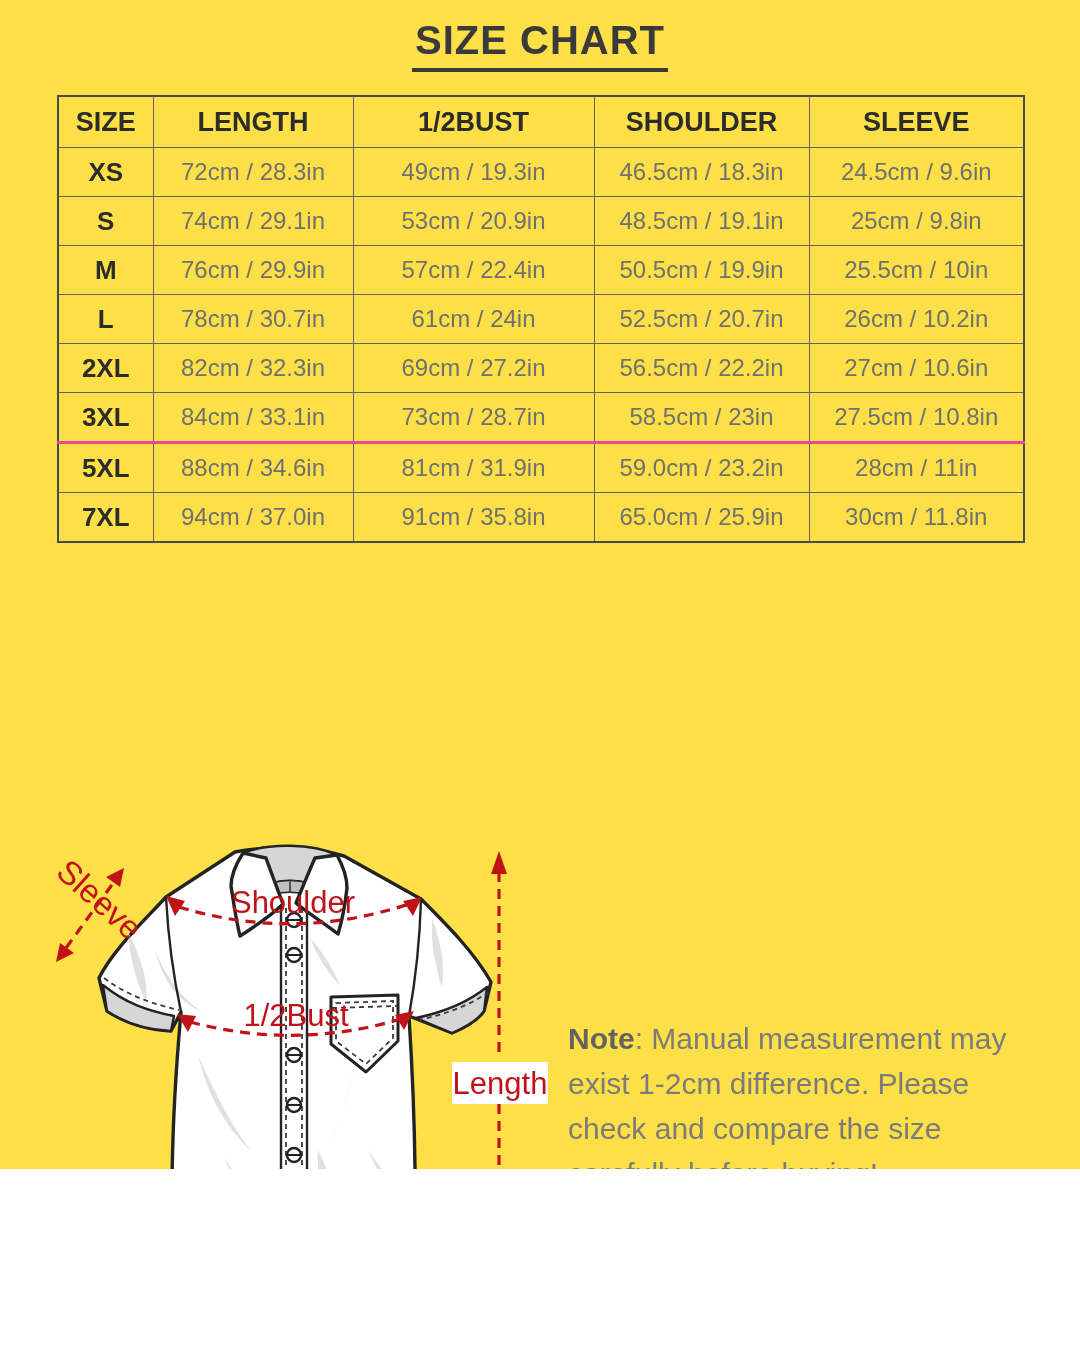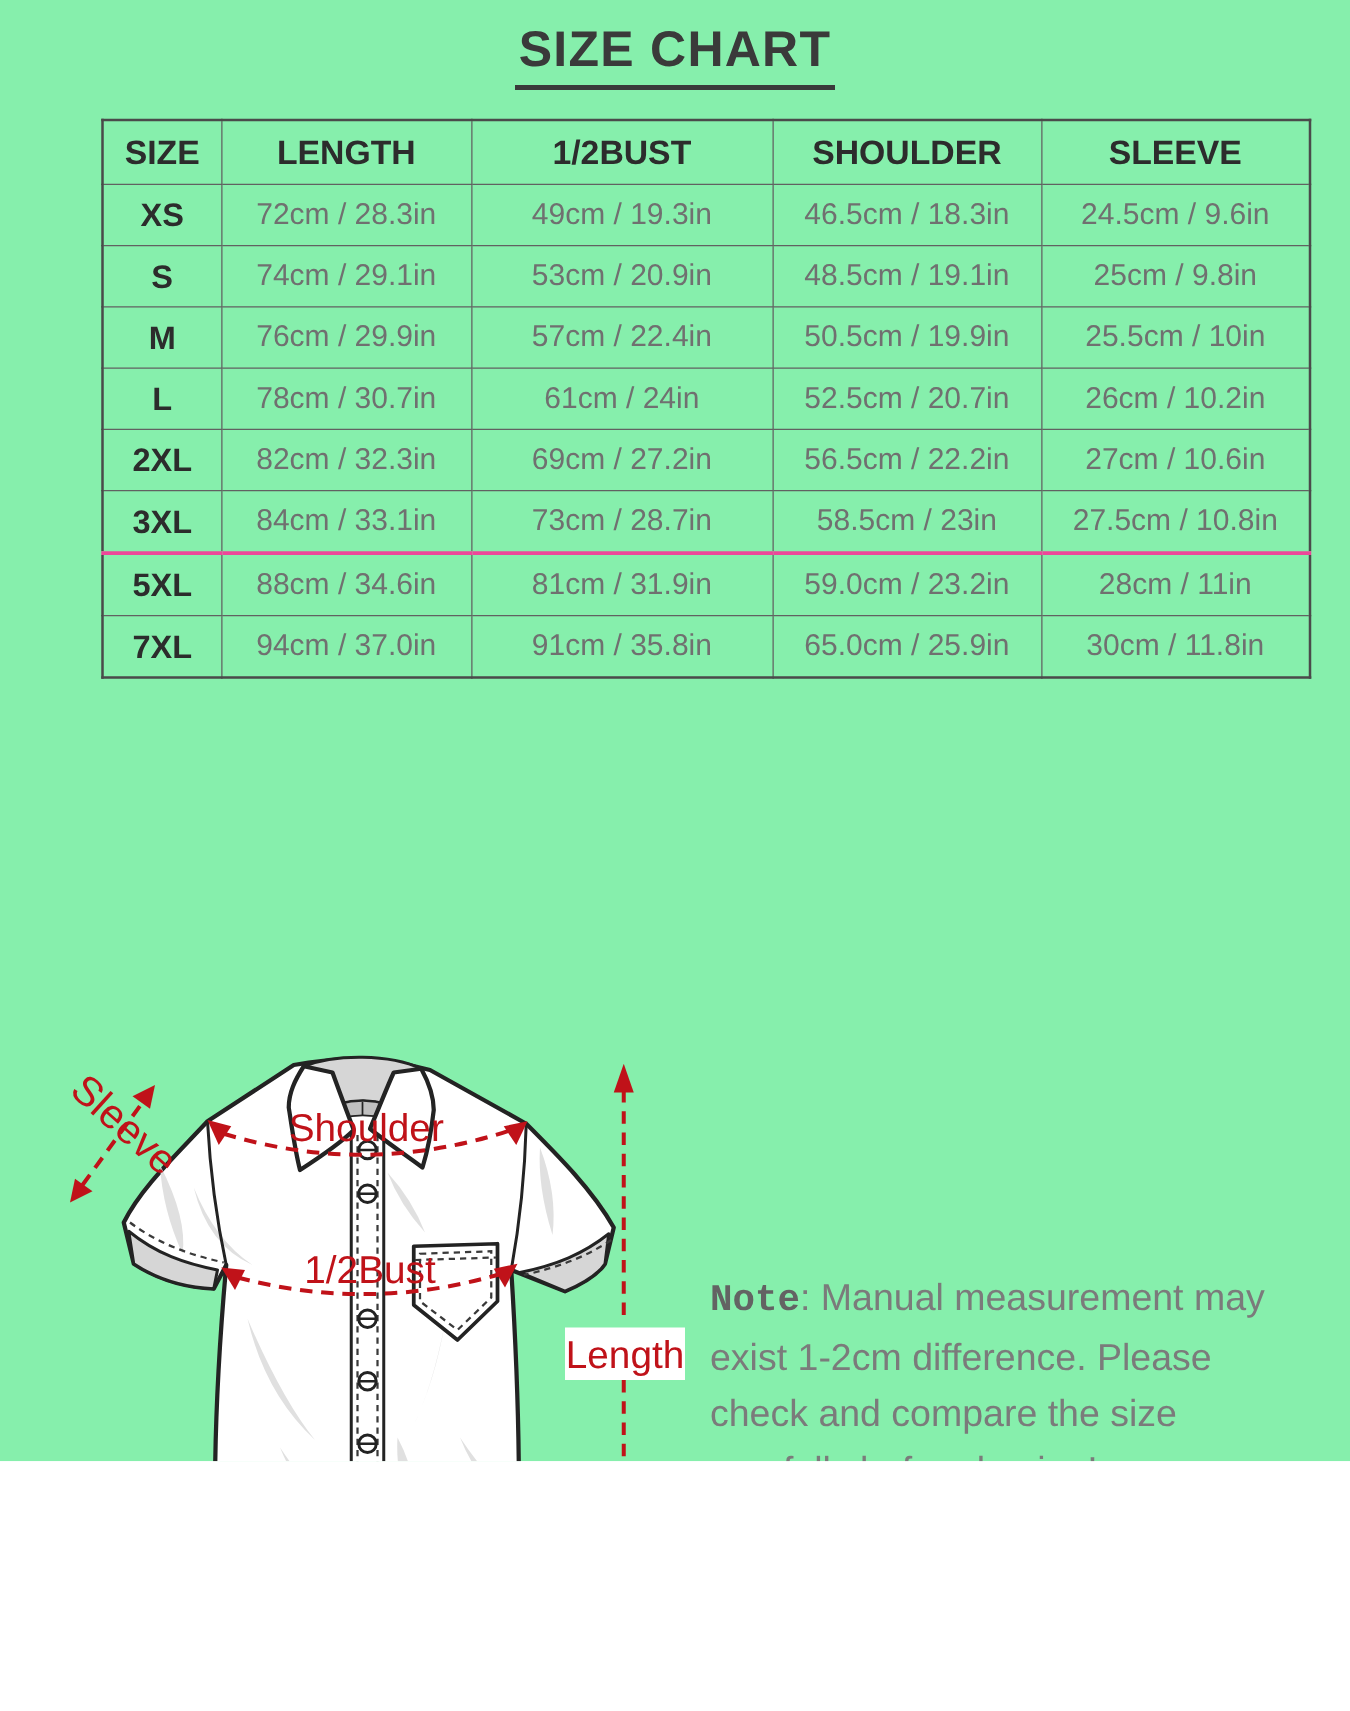--- a/index.html
+++ b/index.html
@@ -1,24 +1,24 @@
 <!DOCTYPE html>
 <html style="--annot: #c01219;"><head>
 <meta charset="utf-8">
 <style>
   html,body{margin:0;padding:0;background:#fff;}
-  .page{position:relative;width:1080px;height:1169px;background:#86efac;overflow:hidden;
+  .page{position:relative;width:1080px;height:1169px;background:#fde047;overflow:hidden;
         font-family:"Liberation Sans",sans-serif;}
   
   .title-wrap{position:absolute;top:18px;left:0;width:100%;text-align:center;}
   .title{display:inline-block;margin:0;font-size:40px;font-weight:bold;color:#3a3a3a;
          letter-spacing:1px;border-bottom:4px solid #3a3a3a;padding:0 3px 5px 3px;}
   
   .table-wrap{position:absolute;left:57px;top:95px;width:966px;}
-  table.size{border-collapse:collapse;width:100%;table-layout:fixed;border:2px solid #4a4a4a;margin-left:24px;}
+  table.size{border-collapse:collapse;width:100%;table-layout:fixed;border:2px solid #4a4a4a;}
   table.size th, table.size td{border:1.5px solid #616161;text-align:center;vertical-align:middle;
          padding:0;overflow:hidden;white-space:nowrap;}
   table.size th{height:50px;font-size:27px;font-weight:bold;color:#2c2c2c;}
   table.size td{height:48px;font-size:24px;color:#707070;}
   table.size td.size-col{font-size:26px;font-weight:bold;color:#2c2c2c;text-align:center;}
   table.size tr.sep td{border-top:3px solid #ec4899;}
   
   .diagram{position:absolute;left:25px;top:830px;width:545px;height:500px;}
   .outline{fill:#ffffff;stroke:#232323;stroke-width:3.4;stroke-linejoin:round;stroke-linecap:round;}
   .thin{fill:none;stroke:#232323;stroke-width:2.4;stroke-linecap:round;}
@@ -26,21 +26,21 @@
   .band{fill:#bfbfbf;stroke:#232323;stroke-width:1.5;}
   .stitch{fill:none;stroke:#3a3a3a;stroke-width:1.8;stroke-dasharray:5 4;}
   .wrinkle{fill:#e0e0e0;}
   .annot{fill:none;stroke:var(--annot,#c01219);stroke-width:3.2;stroke-dasharray:10 7;}
   .ah{fill:var(--annot,#c01219);stroke:none;}
   .rlabel{fill:var(--annot,#c01219);font-size:31px;font-family:"Liberation Sans",sans-serif;}
   .rlabel.big{font-size:33px;}
   
   .note{position:absolute;left:568px;top:986px;width:472px;font-size:30px;line-height:45px;
         color:#7b7b7b;}
-  .note b{color:#636363;font-family:Liberation Mono, monospace;}
+  .note b{color:#636363;}
 </style>
 </head>
 <body>
 
 <div class="page">
 
   <div class="title-wrap">
     <h1 class="title">SIZE CHART</h1>
   </div>
 

